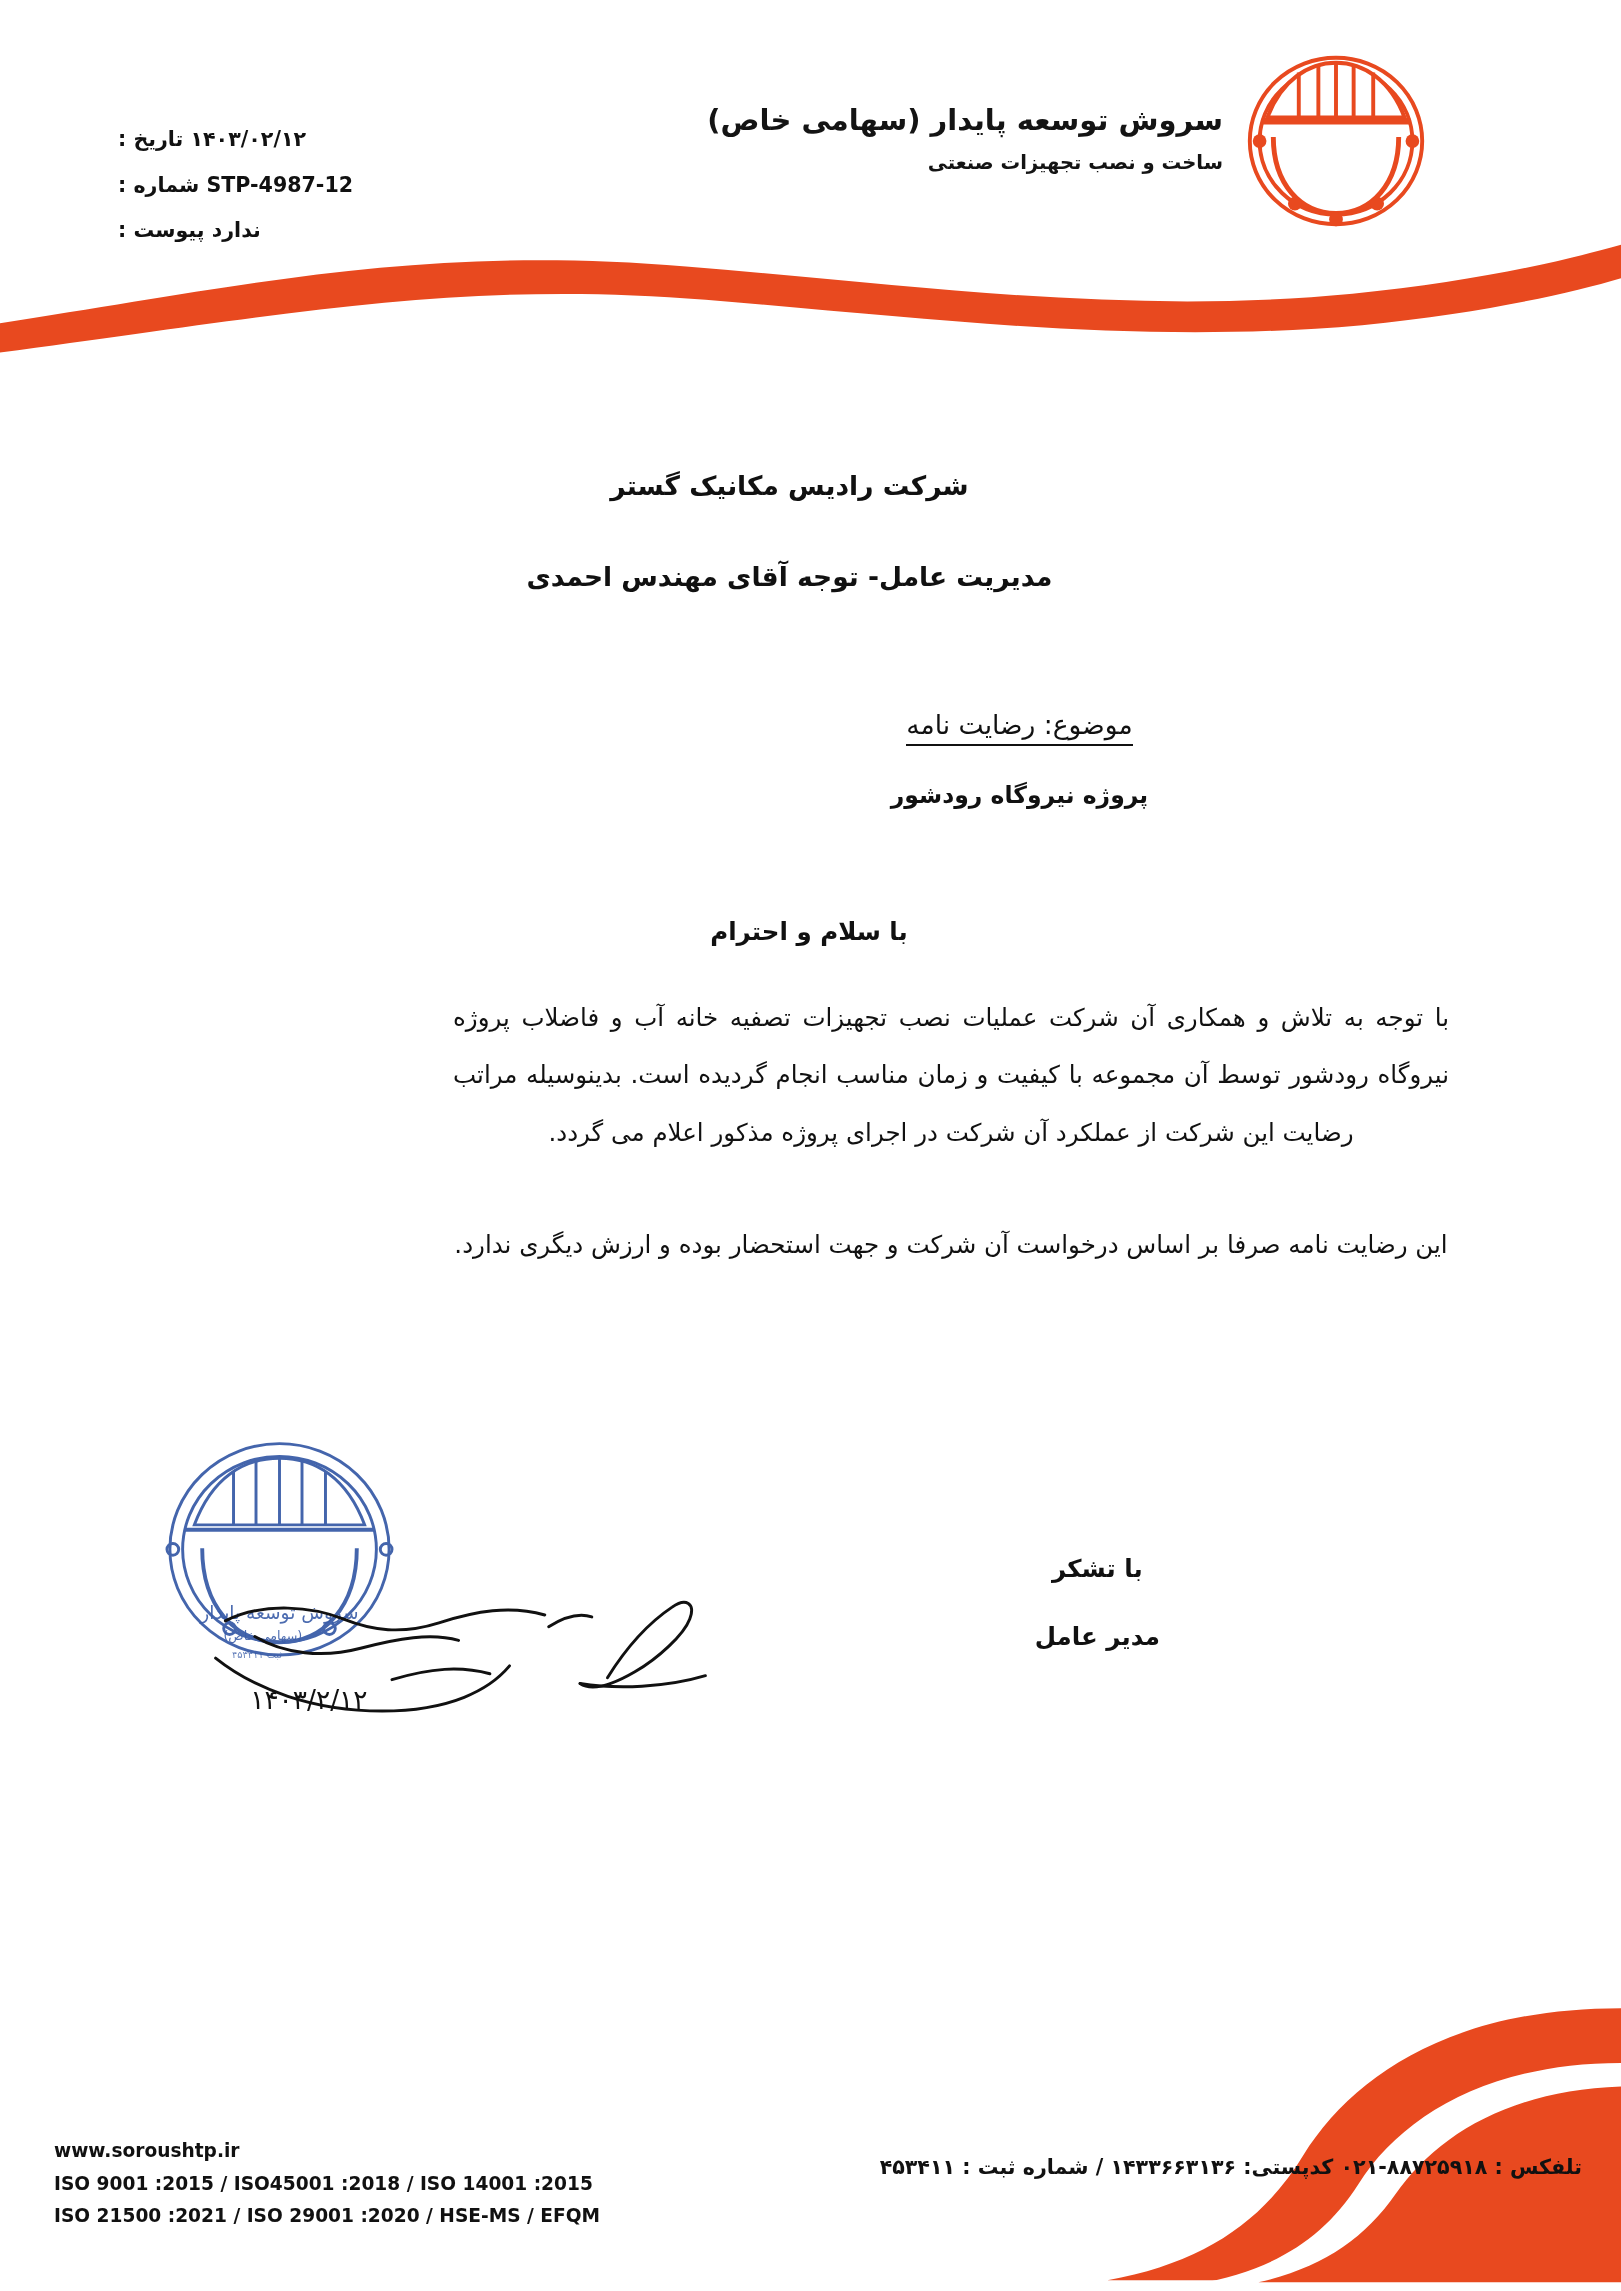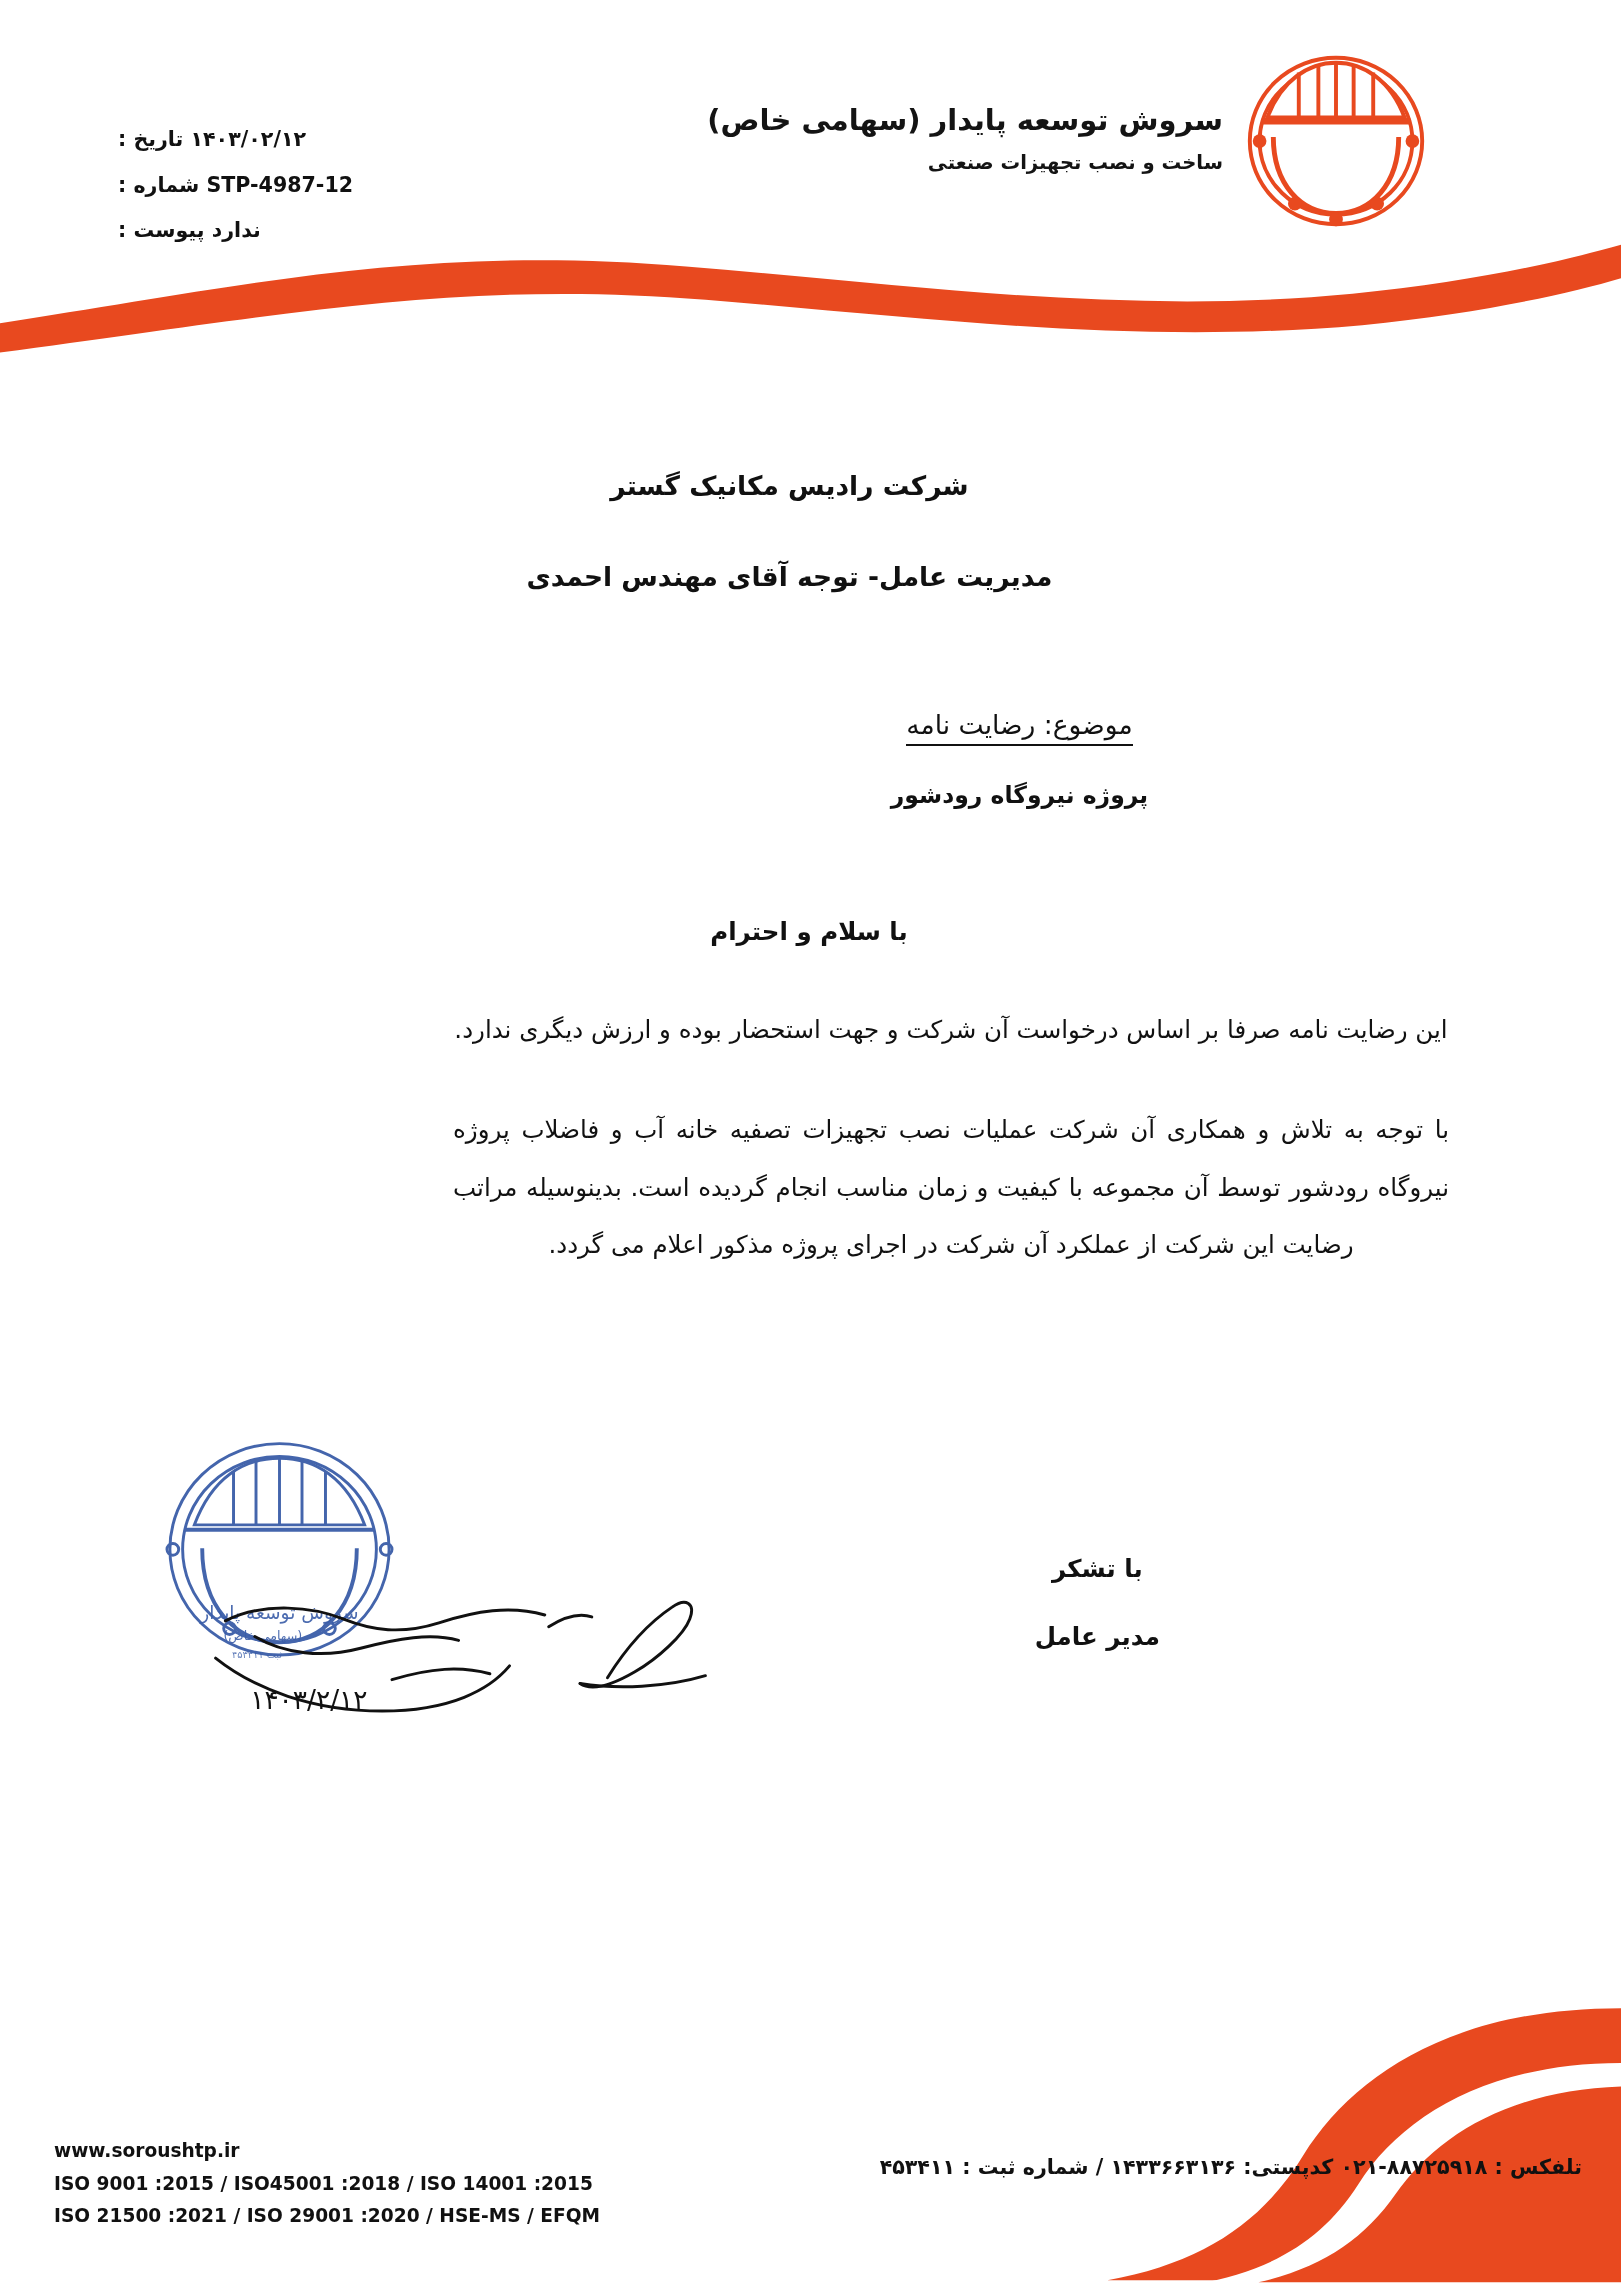--- a/index.html
+++ b/index.html
@@ -278,22 +278,22 @@
   <div class="addressee addr-1">شرکت رادیس مکانیک گستر</div>
   <div class="addressee addr-2">مدیریت عامل- توجه آقای مهندس احمدی</div>
 
   <div class="subject-wrap">
     <span class="subject">موضوع: رضایت نامه</span>
   </div>
   <div class="project">پروژه نیروگاه رودشور</div>
 
   <div class="greeting">با سلام و احترام</div>
 
+  <div class="para p1">با توجه به تلاش و همکاری آن شرکت عملیات نصب تجهیزات تصفیه خانه آب و فاضلاب پروژه نیروگاه رودشور توسط آن مجموعه با کیفیت و زمان مناسب انجام گردیده است. بدینوسیله مراتب رضایت این شرکت از عملکرد آن شرکت در اجرای پروژه مذکور اعلام می گردد.</div>
   <div class="para p2">این رضایت نامه صرفا بر اساس درخواست آن شرکت و جهت استحضار بوده و ارزش دیگری ندارد.</div>
-  <div class="para p1">با توجه به تلاش و همکاری آن شرکت عملیات نصب تجهیزات تصفیه خانه آب و فاضلاب پروژه نیروگاه رودشور توسط آن مجموعه با کیفیت و زمان مناسب انجام گردیده است. بدینوسیله مراتب رضایت این شرکت از عملکرد آن شرکت در اجرای پروژه مذکور اعلام می گردد.</div>
 </div>
 
 <div class="sign-area">
 
   <div class="stamp">
     <svg viewBox="0 0 270 280" width="265" height="274">
       <g fill="none" stroke="#3A5DA8" stroke-width="3" opacity="0.95">
         <ellipse cx="135" cy="125" rx="112" ry="108"></ellipse>
         <ellipse cx="135" cy="125" rx="99" ry="95"></ellipse>
         <path d="M48,100 C66,52 98,32 135,32 C172,32 204,52 222,100 Z" fill="none"></path>

